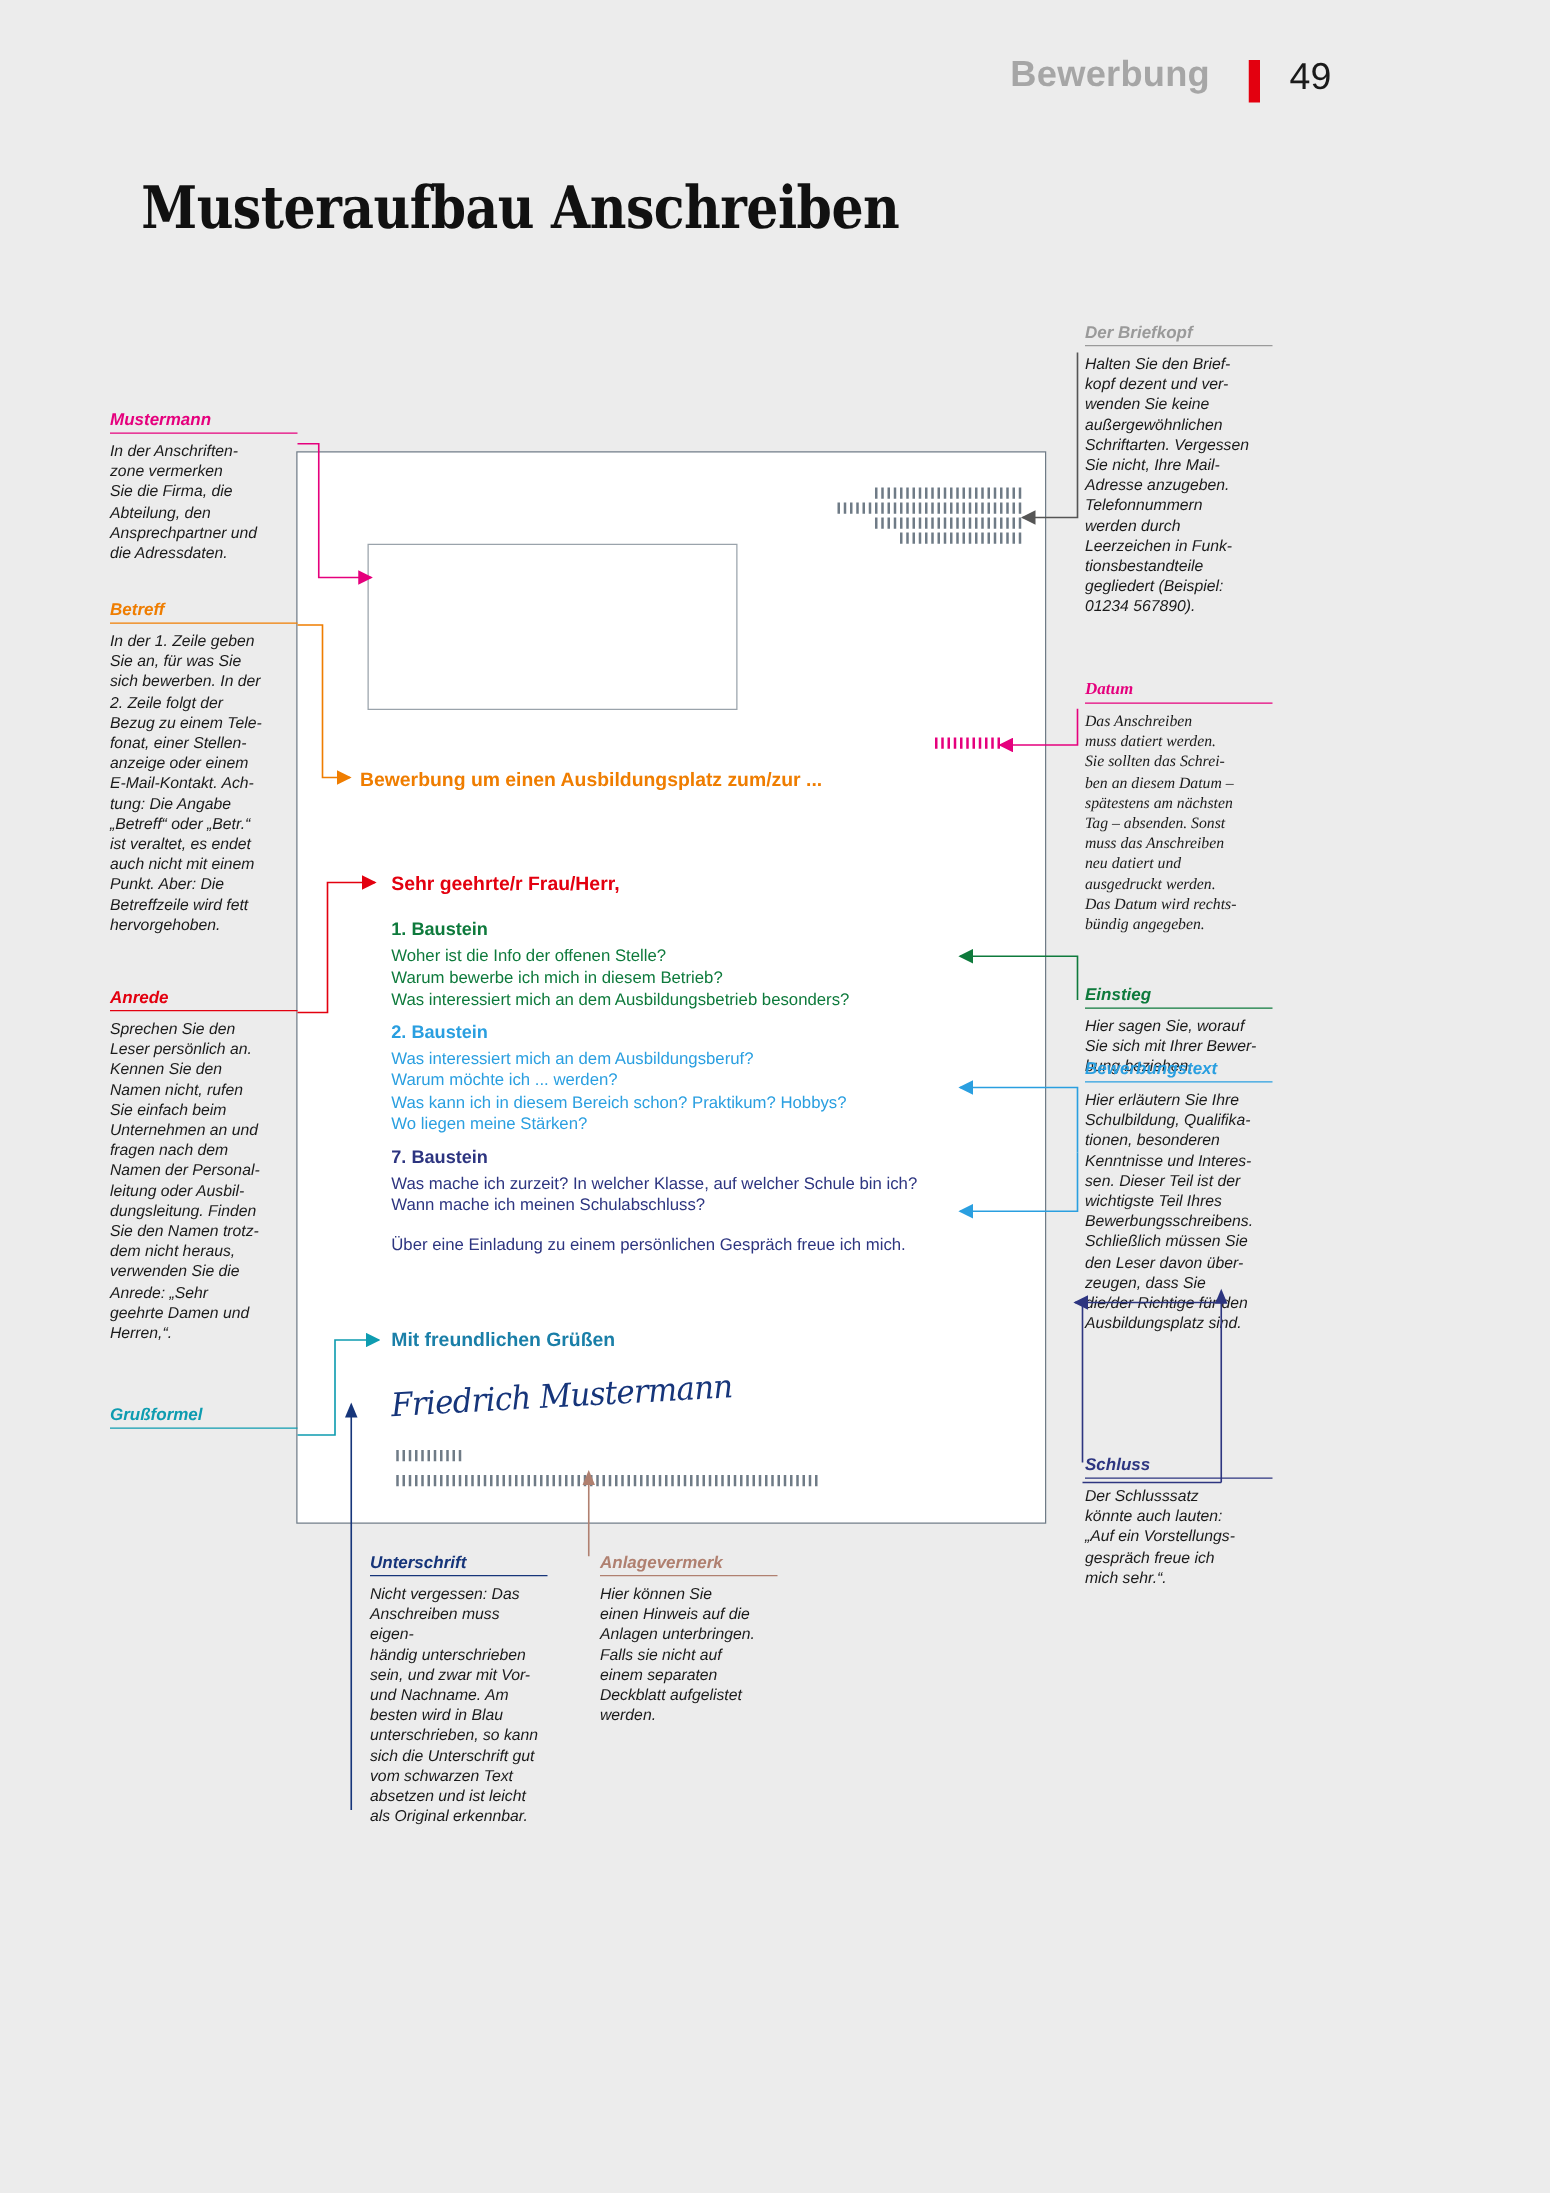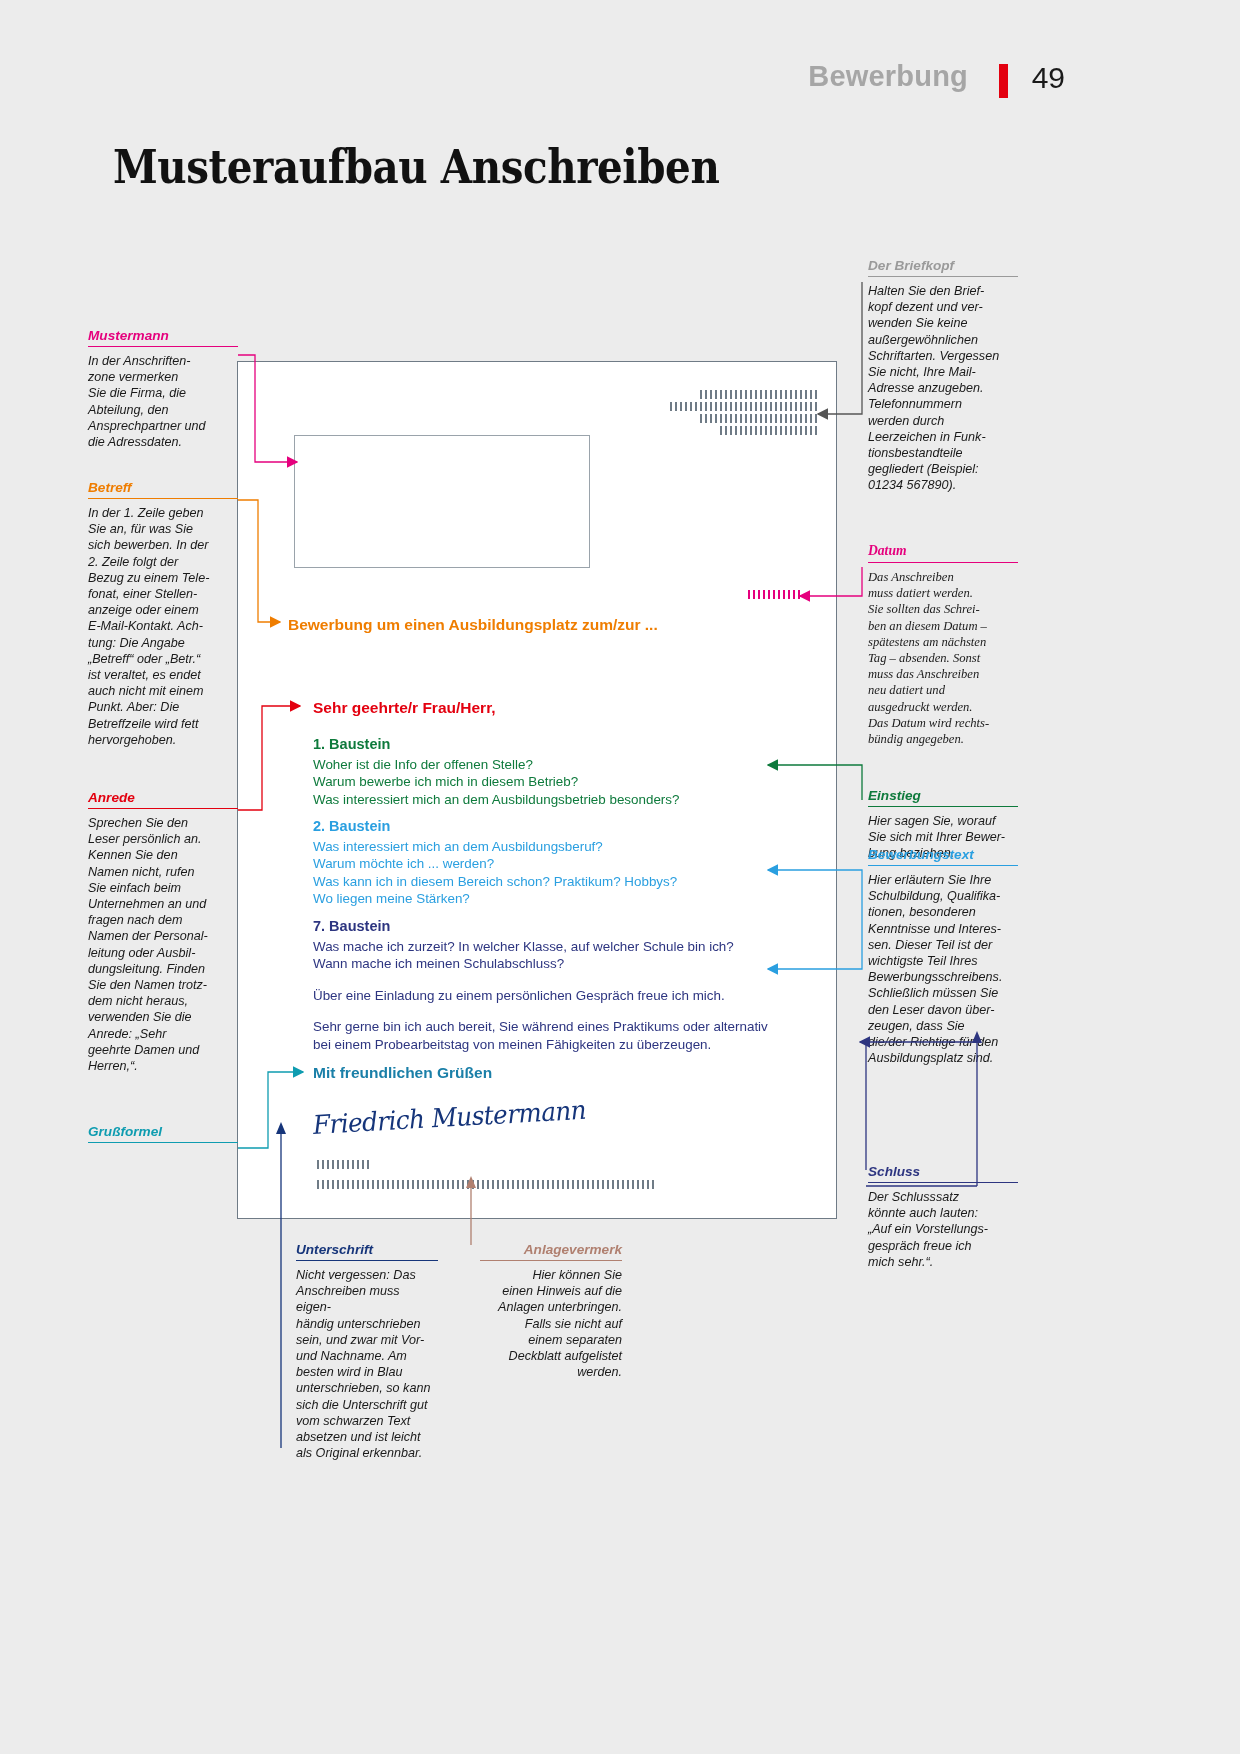--- a/index.html
+++ b/index.html
@@ -6,21 +6,21 @@
   body{
     width:1240px;height:1754px;
     background:#ececec;
     font-family:"Liberation Sans",sans-serif;
     position:relative;
     overflow:hidden;
   }
   .page{position:absolute;inset:0;}
 
   
-  .hdr{position:absolute;top:44px;right:0;width:1240px;height:44px;margin-top:16px;}
+  .hdr{position:absolute;top:44px;right:0;width:1240px;height:44px;}
   .hdr-title{
     position:absolute;right:272px;top:0;
     font-size:29px;font-weight:bold;color:#a6a6a6;letter-spacing:.2px;
     font-family:"Liberation Sans",sans-serif;
   }
   .hdr-bar{position:absolute;right:232px;top:4px;width:9px;height:34px;background:#e3000f;}
   .hdr-page{position:absolute;right:175px;top:1px;font-size:30px;color:#1a1a1a;}
 
   
   .maintitle{
@@ -92,21 +92,21 @@
   .c-anschrift{color:#e5007d;}
   .c-betreff{color:#ef7d00;}
   .c-anrede{color:#e3000f;}
   .c-gruss{color:#0e9cb0;}
   .c-brief{color:#9a9a9a;}
   .c-datum{color:#e5007d;}
   .c-einstieg{color:#0e7a3c;}
   .c-bewerb{color:#2a9fe0;}
   .c-schluss{color:#2d3580;}
   .c-unter{color:#16357a;}
-  .c-anlage{color:#b08070;text-align:right;}
+  .c-anlage{color:#b08070;}
 
   
   #ann-anschrift{left:88px;top:328px;}
   #ann-betreff{left:88px;top:480px;}
   #ann-anrede{left:88px;top:790px;}
   #ann-gruss{left:88px;top:1124px;}
   #ann-briefkopf{left:868px;top:258px;}
   #ann-datum{left:868px;top:543px;font-family:Liberation Serif, serif;}
   #ann-einstieg{left:868px;top:788px;}
   #ann-bewerbungstext{left:868px;top:847px;}
@@ -165,21 +165,20 @@
 Warum möchte ich ... werden?
 Was kann ich in diesem Bereich schon? Praktikum? Hobbys?
 Wo liegen meine Stärken?</span>
   </div>
 
   <div class="blk b3" style="color: rgb(45, 53, 128);">
     <span class="bh">7. Baustein</span>
     <span style="white-space:pre-line">Was mache ich zurzeit? In welcher Klasse, auf welcher Schule bin ich?
 Wann mache ich meinen Schulabschluss?</span>
     <span class="gap">Über eine Einladung zu einem persönlichen Gespräch freue ich mich.</span>
-    <span class="gap2">Sehr gerne bin ich auch bereit, Sie während eines Praktikums oder alternativ bei einem Probearbeitstag von meinen Fähigkeiten zu überzeugen.</span>
   </div>
 
   <div class="lt closing">Mit freundlichen Grüßen</div>
   <div class="signature">Friedrich Mustermann</div>
 
   <div class="ann c-anschrift" id="ann-anschrift" style="color: rgb(229, 0, 125);">
     <div class="t">Mustermann</div>
     <div class="b">In der Anschriften-
 zone vermerken
 Sie die Firma, die

